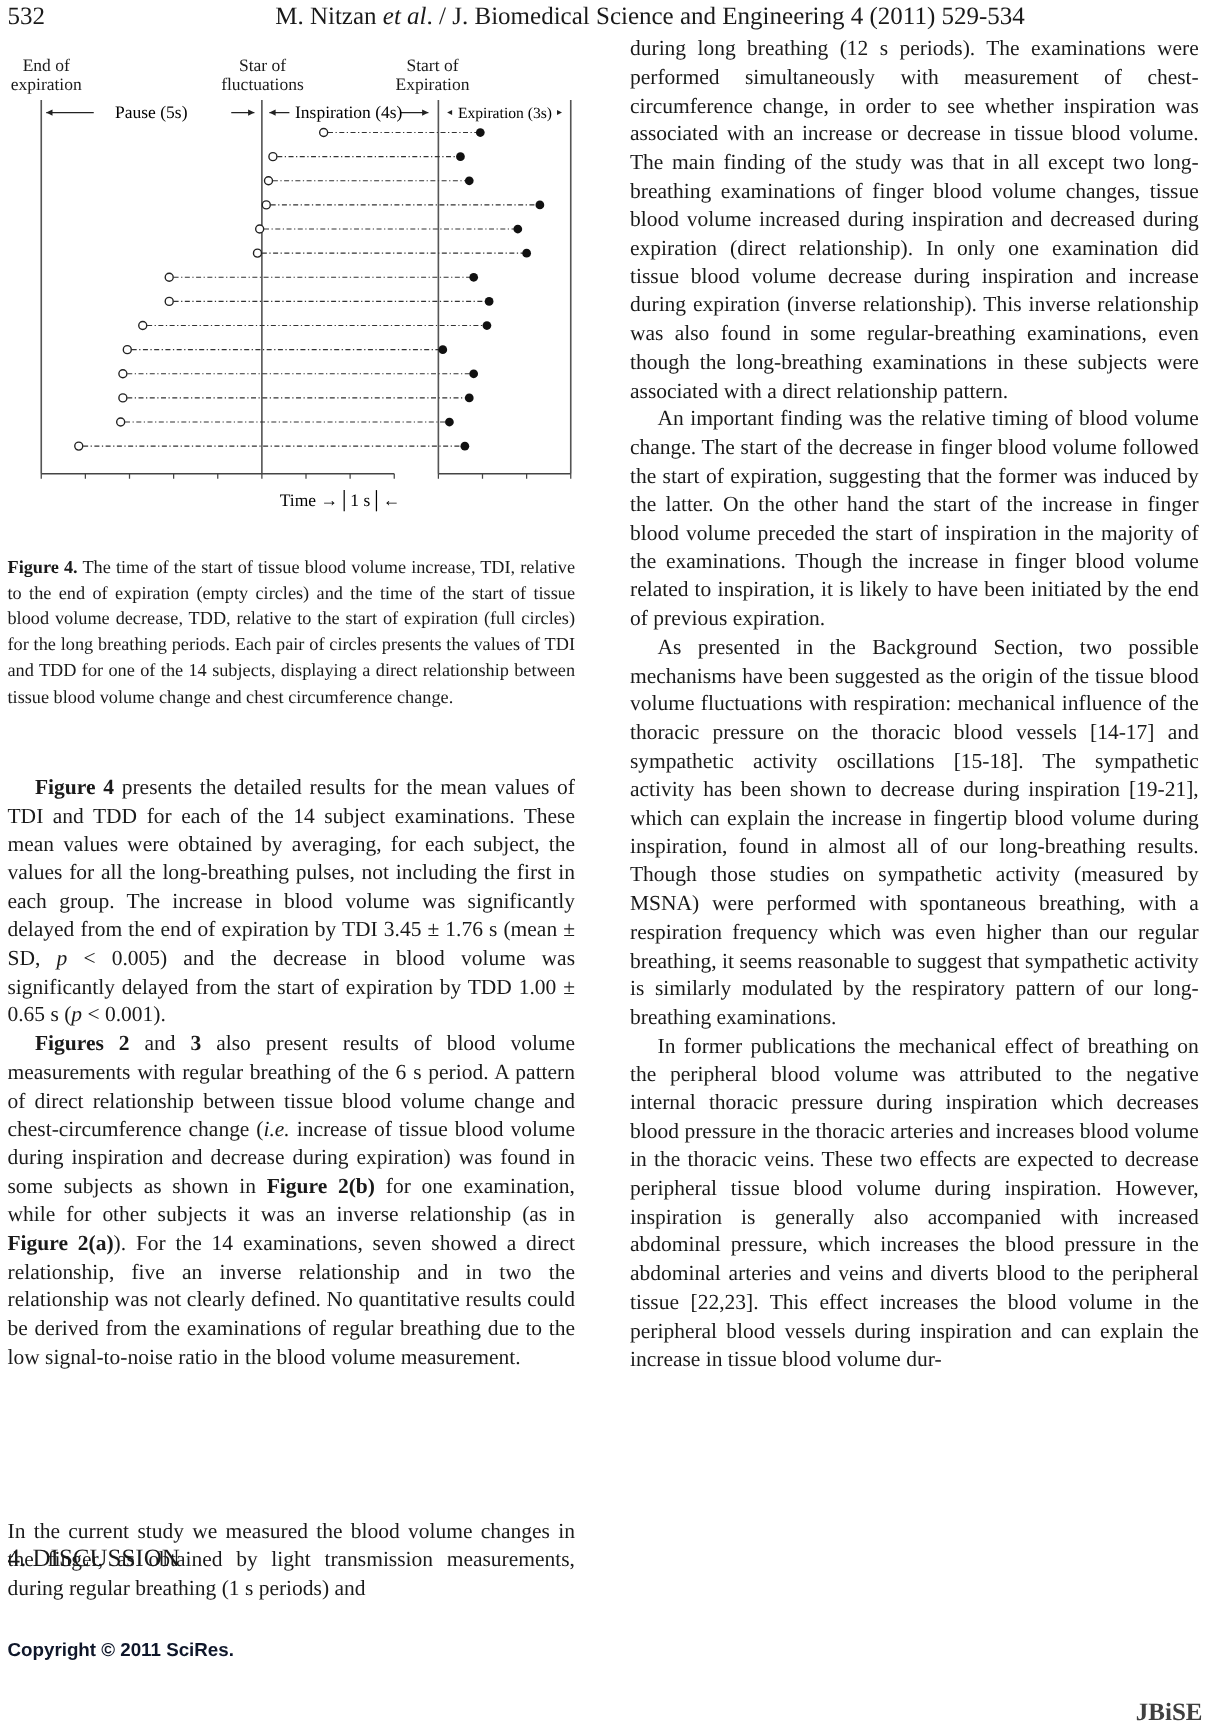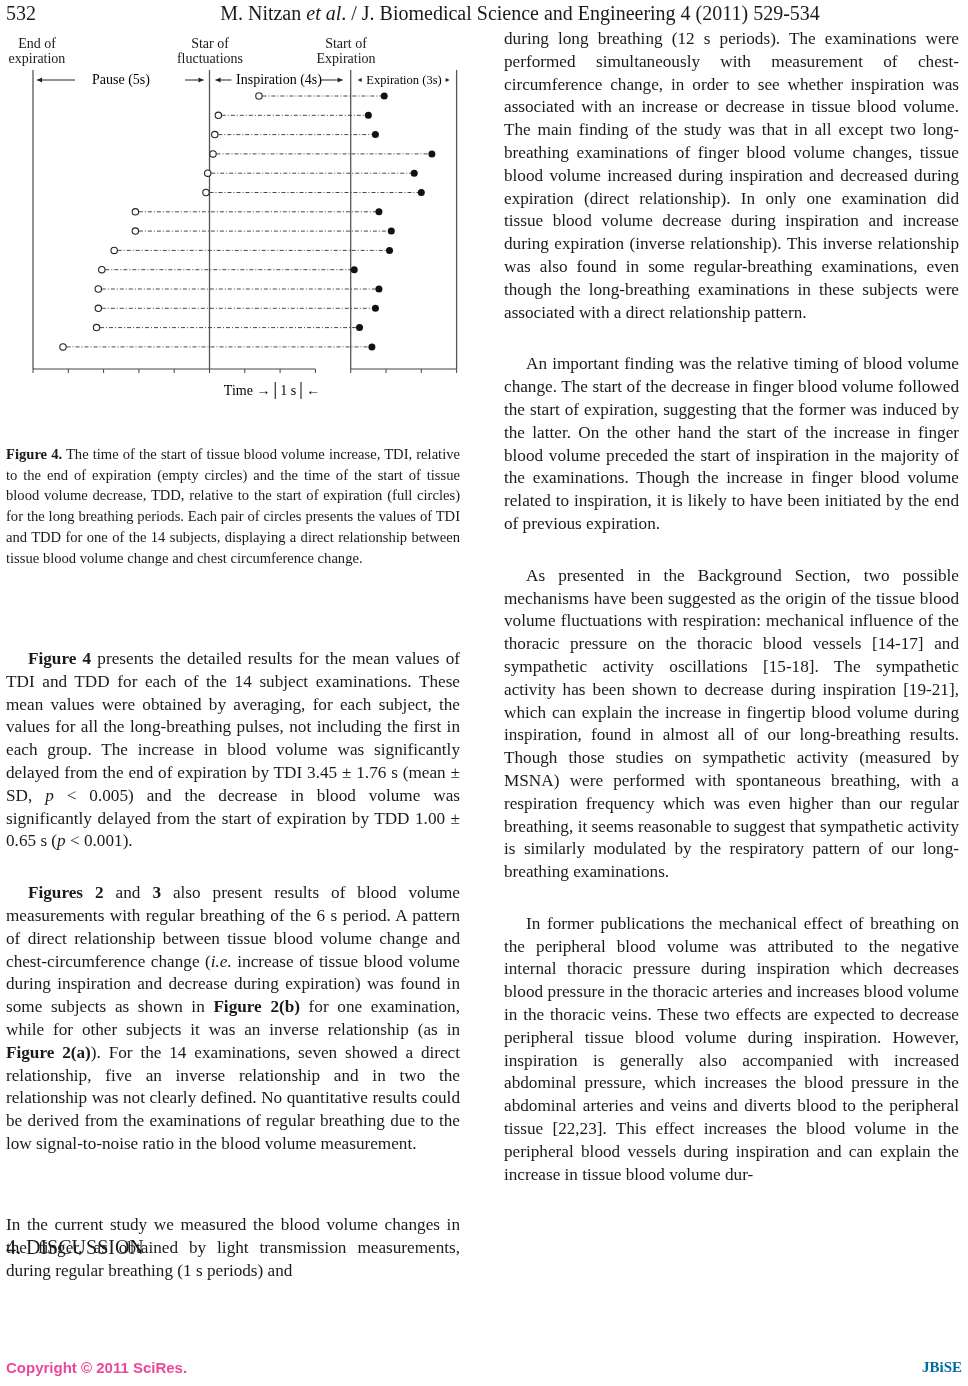--- a/index.html
+++ b/index.html
@@ -3,39 +3,39 @@
 <meta charset="utf-8">
 <style>
   html, body { margin: 0; padding: 0; background: #ffffff; }
   body { width: 968px; height: 1386px; position: relative; overflow: hidden; color: #1a1a1a;
          font-family: "Liberation Serif", "DejaVu Serif", serif; }
   .header { position: absolute; top: 2px; left: 0; width: 968px; height: 22px; font-size: 20px; }
   .header .pageno { position: absolute; left: 6px; top: 0; }
   .header .running { position: absolute; left: 0; width: 968px; text-align: center; top: 0; margin-left: 36px; }
   .header .running i { font-style: italic; }
 
-  .figure { position: absolute; left: 0; top: 30px; width: 480px; height: 370px; }
+  .figure { position: absolute; left: 0; top: 40px; width: 480px; height: 370px; }
   .figure svg { position: absolute; left: 0; top: 0; }
   .figlabel { position: absolute; font-size: 14px; line-height: 15px; text-align: center; color: #1a1a1a; }
 
   .col { position: absolute; font-size: 17.2px; line-height: 22.8px; text-align: justify; }
   .col p { margin: 0; }
-  .col p.ind { text-indent: 22px; margin-top: 29px; }
+  .col p.ind { text-indent: 22px; }
   .left { left: 6px; width: 454px; }
   .right { left: 504px; width: 455px; top: 28px; }
 
   .caption { position: absolute; left: 6px; top: 444px; width: 454px; font-size: 14.6px; line-height: 20.7px; text-align: justify; }
   .caption b { font-weight: bold; }
 
   .body1 { top: 619px; }
   .section { position: absolute; left: 6px; top: 1236px; font-size: 20px; font-weight: normal; }
   .body2 { top: 1214px; }
 
-  .footer-left { position: absolute; left: 6px; top: 1359px; font-family: "Liberation Sans", "DejaVu Sans", sans-serif; font-weight: bold; font-size: 15px; color: #ec4899; }
-  .footer-right { position: absolute; right: 6px; top: 1359px; font-family: "Liberation Serif", serif; font-weight: bold; font-size: 15px; color: #0369a1; }
+  .footer-left { position: absolute; left: 6px; top: 1312px; font-family: "Liberation Sans", "DejaVu Sans", sans-serif; font-weight: bold; font-size: 15px; color: #0f172a; }
+  .footer-right { position: absolute; right: 6px; top: 1359px; font-family: "Liberation Serif", serif; font-weight: bold; font-size: 20px; color: #404040; }
   b { font-weight: bold; }
   i { font-style: italic; }
 </style>
 </head>
 <body>
 
 <div class="header">
   <span class="pageno">532</span>
   <div class="running"><span>M. Nitzan</span> <i>et al</i><span>. / J. Biomedical Science and Engineering 4 (2011) 529-534</span></div>
 </div>

